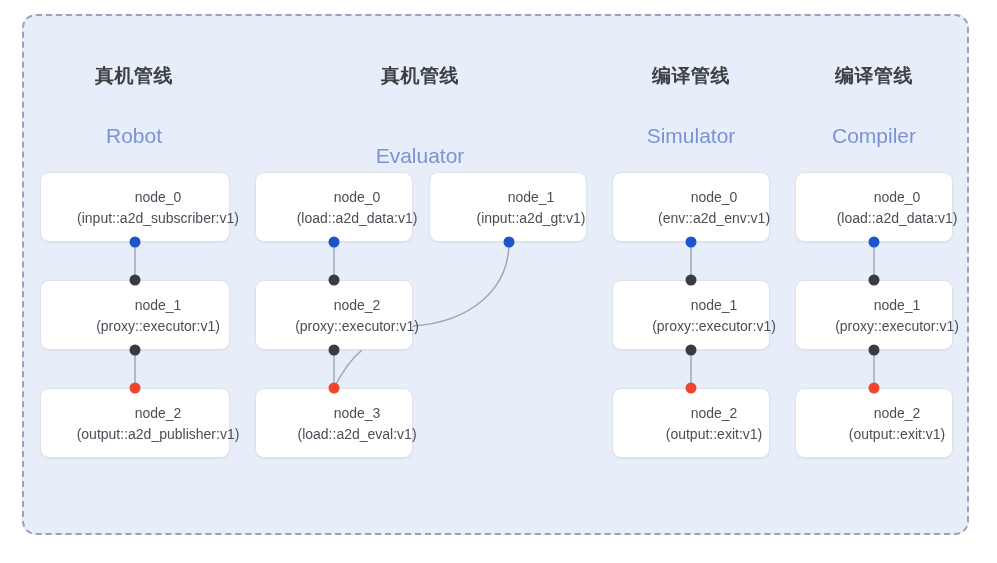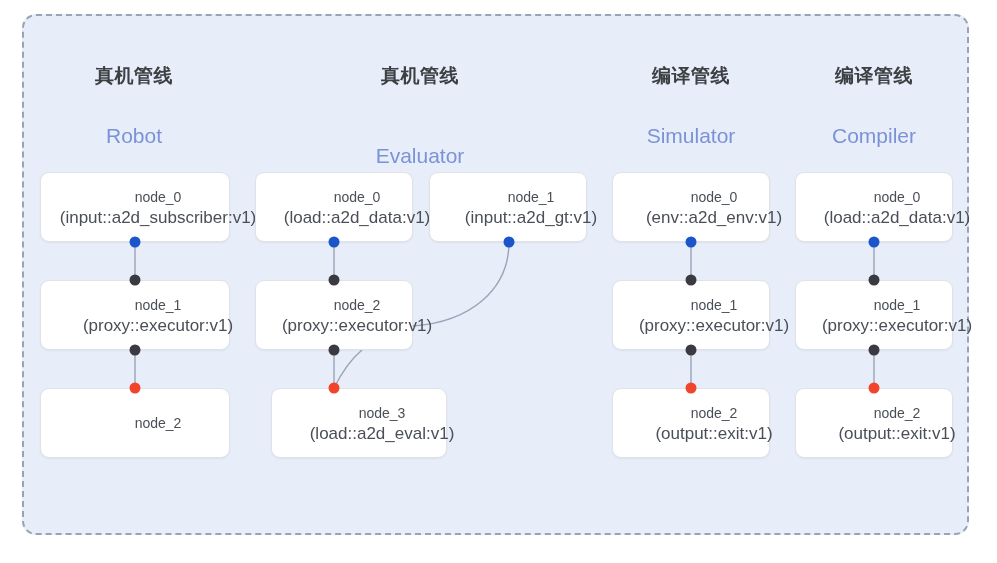--- a/index.html
+++ b/index.html
@@ -66,21 +66,21 @@
     justify-content: center;
     gap: 3px;
     padding-left: 46px;
   }
   .node-title {
     font-size: 14px;
     color: #4a4f57;
     line-height: 18px;
   }
   .node-type {
-    font-size: 17px;
+    font-size: 14px;
     color: #4a4f57;
     line-height: 18px;
     white-space: nowrap;
   }
   .port {
     position: absolute;
     width: 11px;
     height: 11px;
     border-radius: 50%;
     transform: translate(-50%, -50%);
@@ -115,41 +115,42 @@
       </div>
       <div class="port port-out" style="left: 135px; top: 242px;"></div>
       <div class="node" style="left: 40px; top: 280px; width: 190px; height: 70px;">
         <div class="node-title">node_1</div>
         <div class="node-type">(proxy::executor:v1)</div>
       </div>
       <div class="port port-in" style="left: 135px; top: 280px;"></div>
       <div class="port port-in" style="left: 135px; top: 350px;"></div>
       <div class="node" style="left: 40px; top: 388px; width: 190px; height: 70px;">
         <div class="node-title">node_2</div>
+        <div class="node-type">(output::a2d_publisher:v1)</div>
       </div>
       <div class="port port-term" style="left: 135px; top: 388px;"></div>
       <div class="col-title" style="left: 270px; top: 63px; width: 300px;">真机管线</div>
       <div class="col-subtitle" style="left: 270px; top: 124px; width: 300px; margin-top: 20px;">Evaluator</div>
       <div class="node" style="left: 255px; top: 172px; width: 158px; height: 70px;">
         <div class="node-title">node_0</div>
         <div class="node-type">(load::a2d_data:v1)</div>
       </div>
       <div class="port port-out" style="left: 334px; top: 242px;"></div>
       <div class="node" style="left: 429px; top: 172px; width: 158px; height: 70px;">
         <div class="node-title">node_1</div>
         <div class="node-type">(input::a2d_gt:v1)</div>
       </div>
       <div class="port port-out" style="left: 509px; top: 242px;"></div>
       <div class="node" style="left: 255px; top: 280px; width: 158px; height: 70px;">
         <div class="node-title">node_2</div>
         <div class="node-type">(proxy::executor:v1)</div>
       </div>
       <div class="port port-in" style="left: 334px; top: 280px;"></div>
       <div class="port port-in" style="left: 334px; top: 350px;"></div>
-      <div class="node" style="left: 255px; top: 388px; width: 176px; height: 70px; margin-left: 16px;">
+      <div class="node" style="left: 255px; top: 388px; width: 158px; height: 70px;">
         <div class="node-title">node_3</div>
         <div class="node-type">(load::a2d_eval:v1)</div>
       </div>
       <div class="port port-term" style="left: 334px; top: 388px;"></div>
       <div class="col-title" style="left: 541px; top: 63px; width: 300px;">编译管线</div>
       <div class="col-subtitle" style="left: 541px; top: 124px; width: 300px;">Simulator</div>
       <div class="node" style="left: 612px; top: 172px; width: 158px; height: 70px;">
         <div class="node-title">node_0</div>
         <div class="node-type">(env::a2d_env:v1)</div>
       </div>

